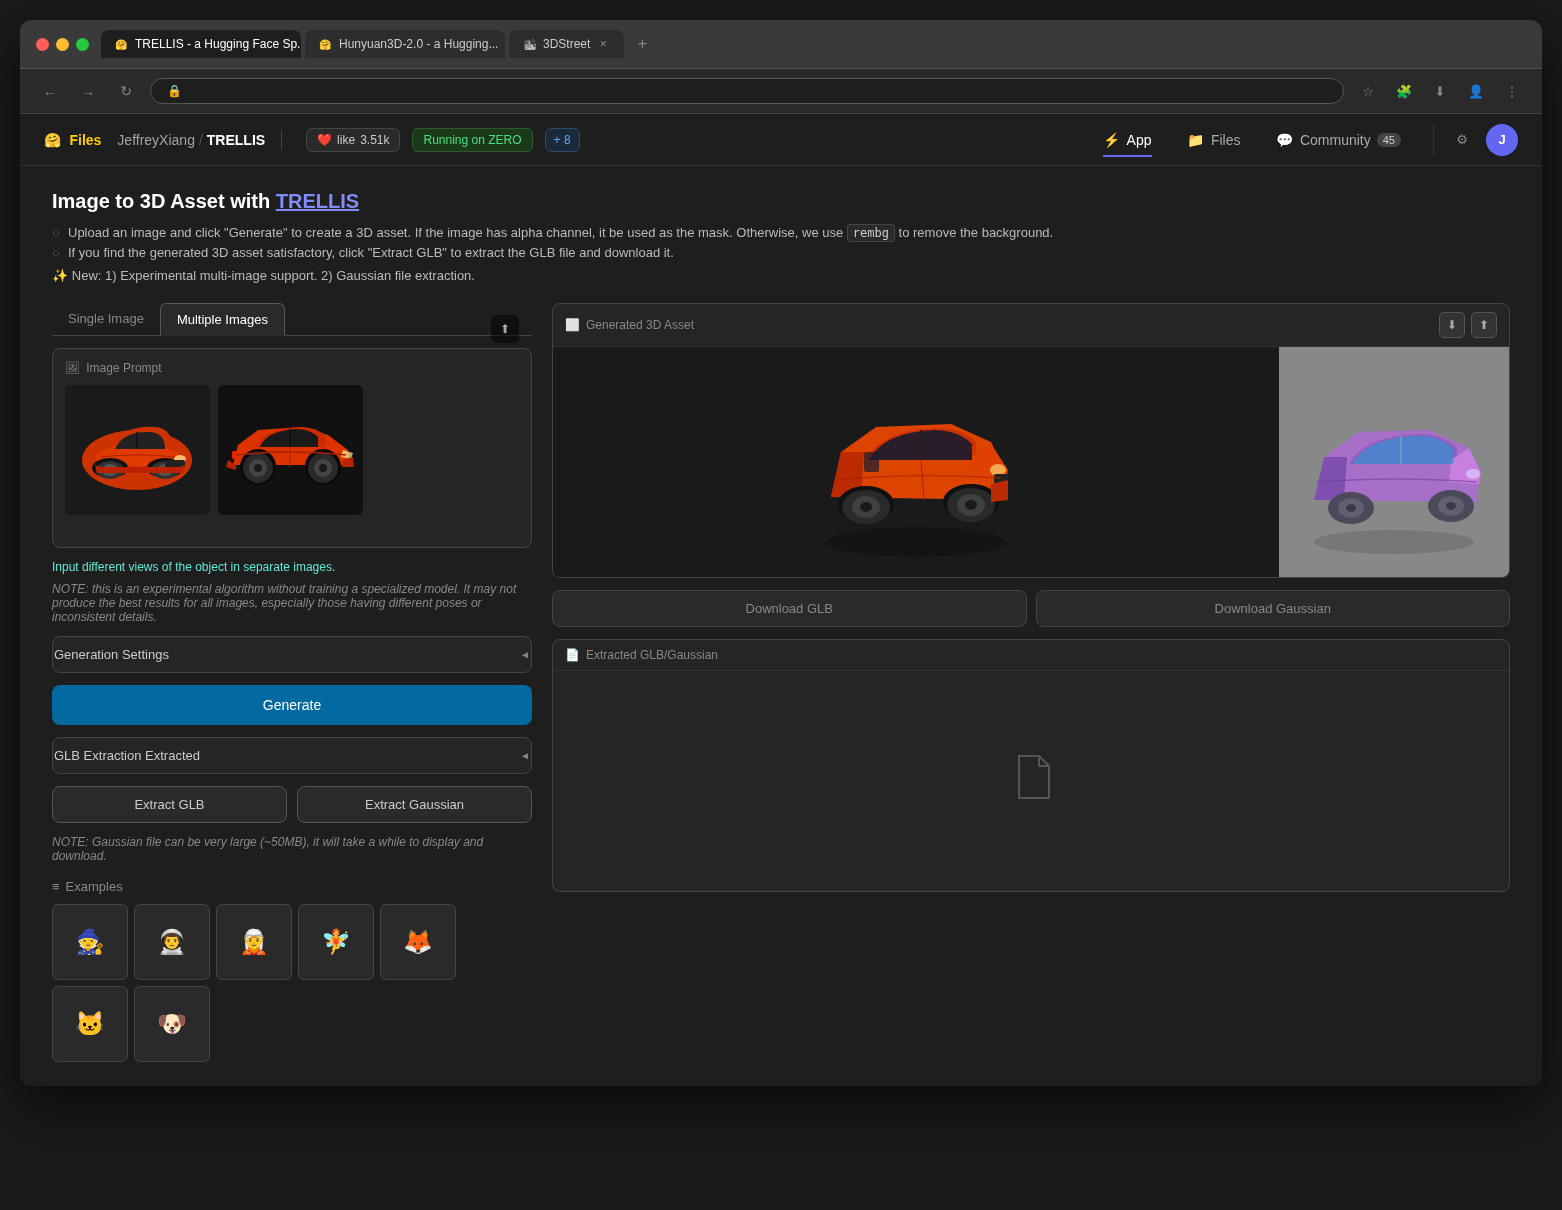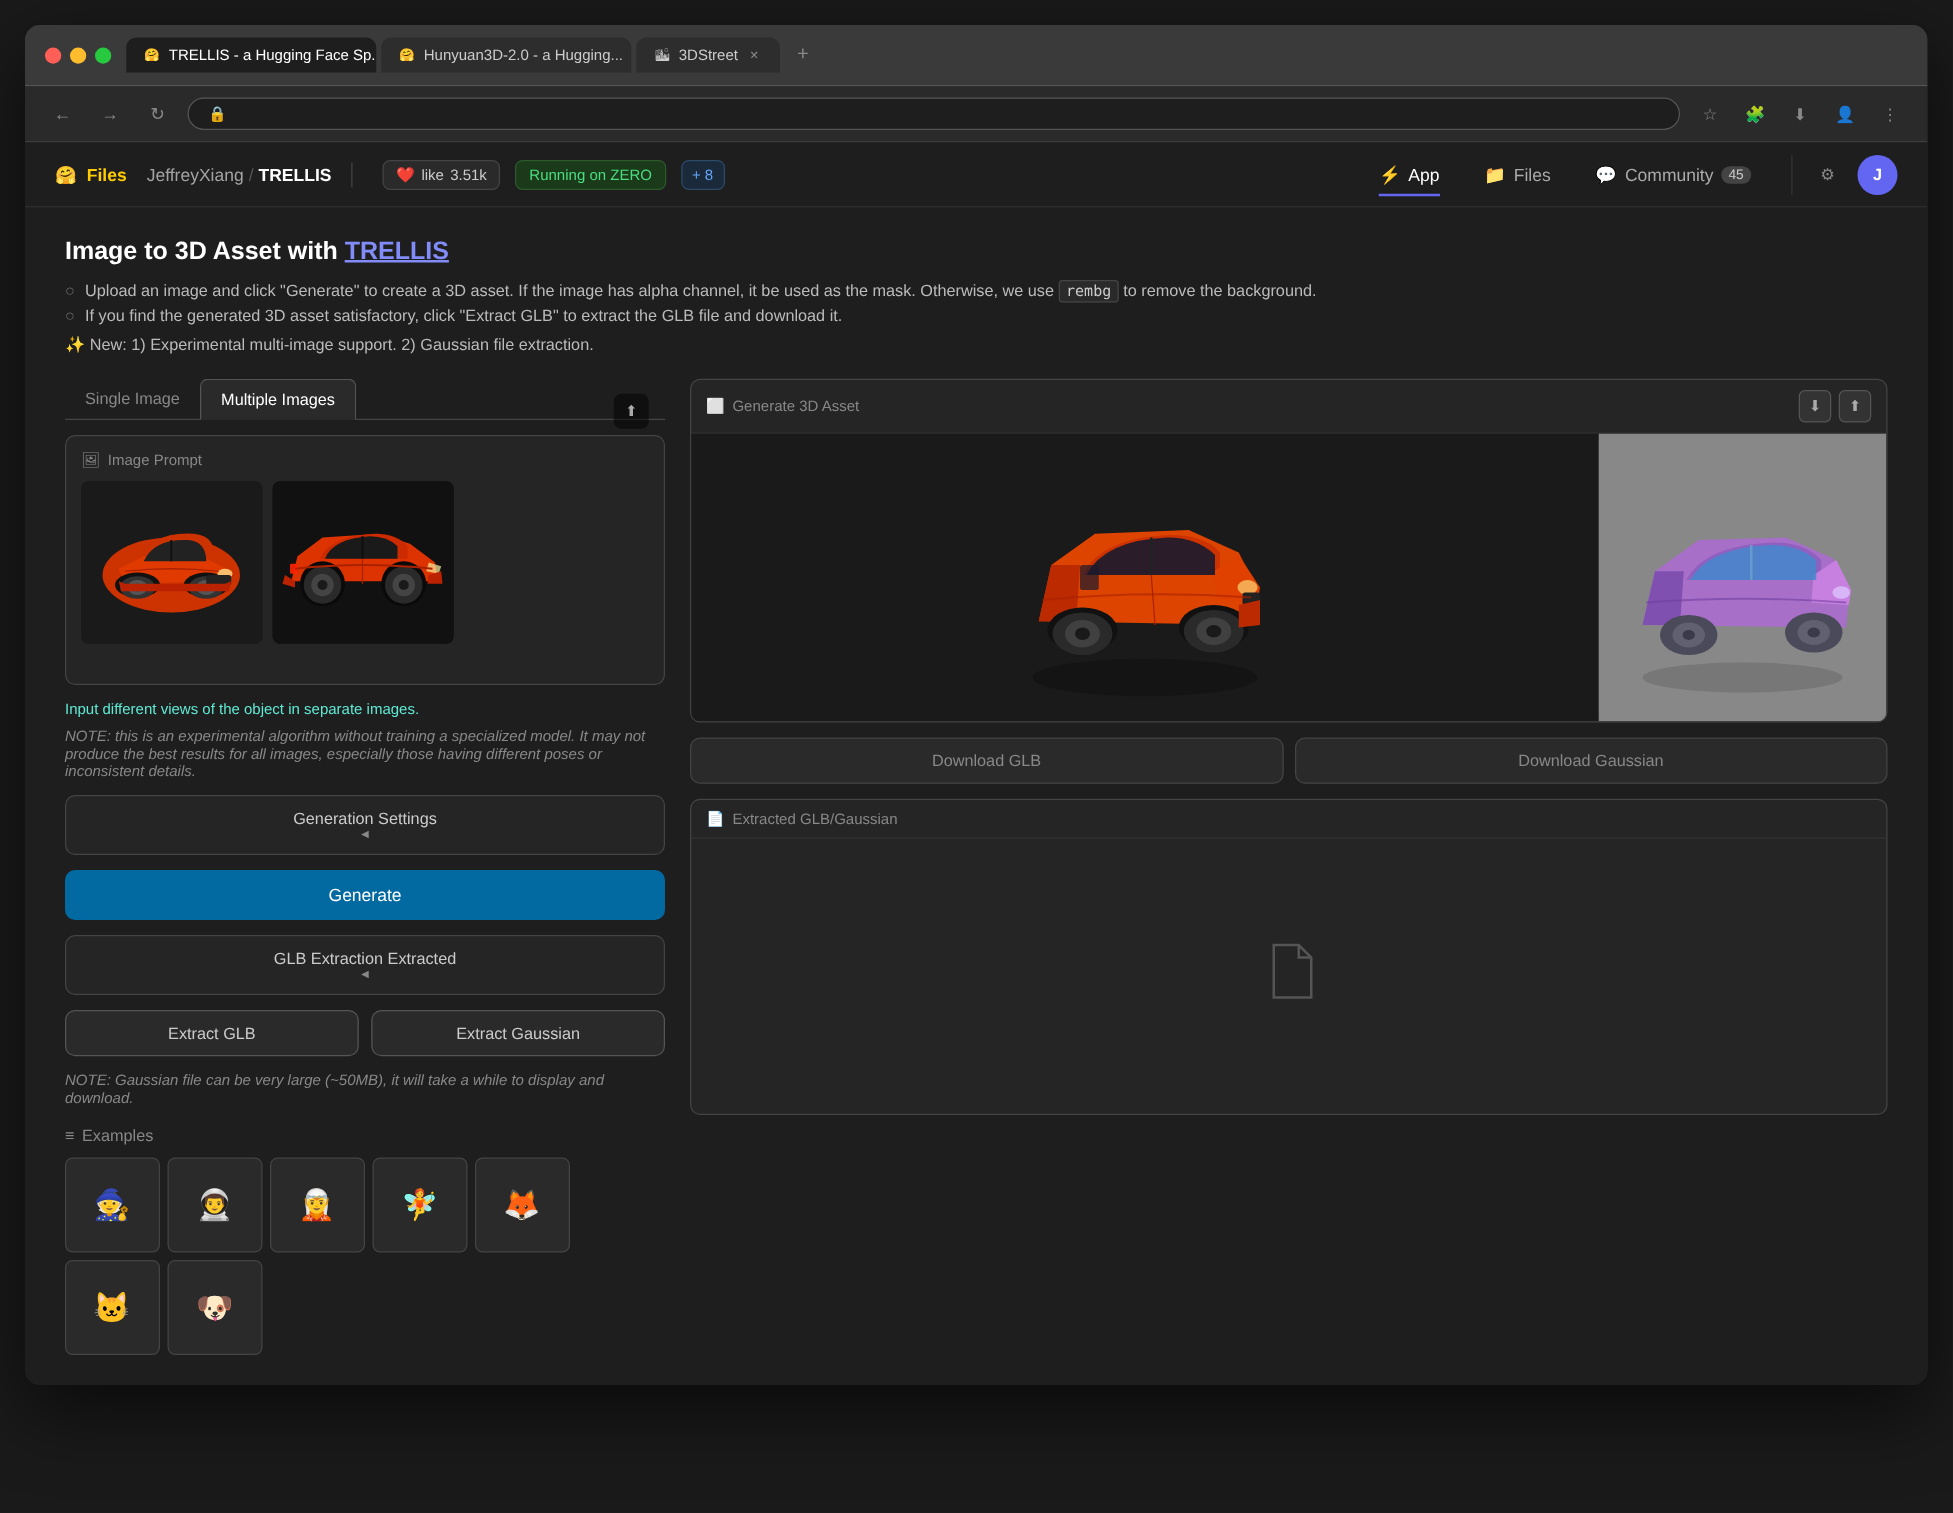--- a/index.html
+++ b/index.html
@@ -469,21 +469,20 @@
       border: 1px solid #444;
       border-radius: 8px;
       padding: 10px 1px;
       display: flex;
       align-items: center;
       justify-content: space-between;
       cursor: pointer;
       margin-bottom: 12px;
       color: #ccc;
       font-size: 13px;
-      flex-direction: column;
     }
 
     .accordion-arrow {
       color: #888;
       font-size: 10px;
     }
 
     
     .generate-btn {
       width: 100%;
@@ -923,21 +922,21 @@
             <div class="example-thumb">🐶</div>
           </div>
         </div>
 
         <div class="right-col">
 
           <div class="asset-panel">
             <div class="asset-panel-header">
               <div class="asset-panel-label">
                 <span>⬜</span>
-                <span>Generate 3D Asset</span>
+                <span>Generated 3D Asset</span>
               </div>
               <div class="asset-panel-actions">
                 <div class="panel-action-btn">⬇</div>
                 <div class="panel-action-btn">⬆</div>
               </div>
             </div>
             <div class="asset-viewer">
 
               <div class="asset-view-main">
                 <svg width="280" height="220" viewBox="0 0 280 220" xmlns="http://www.w3.org/2000/svg">

